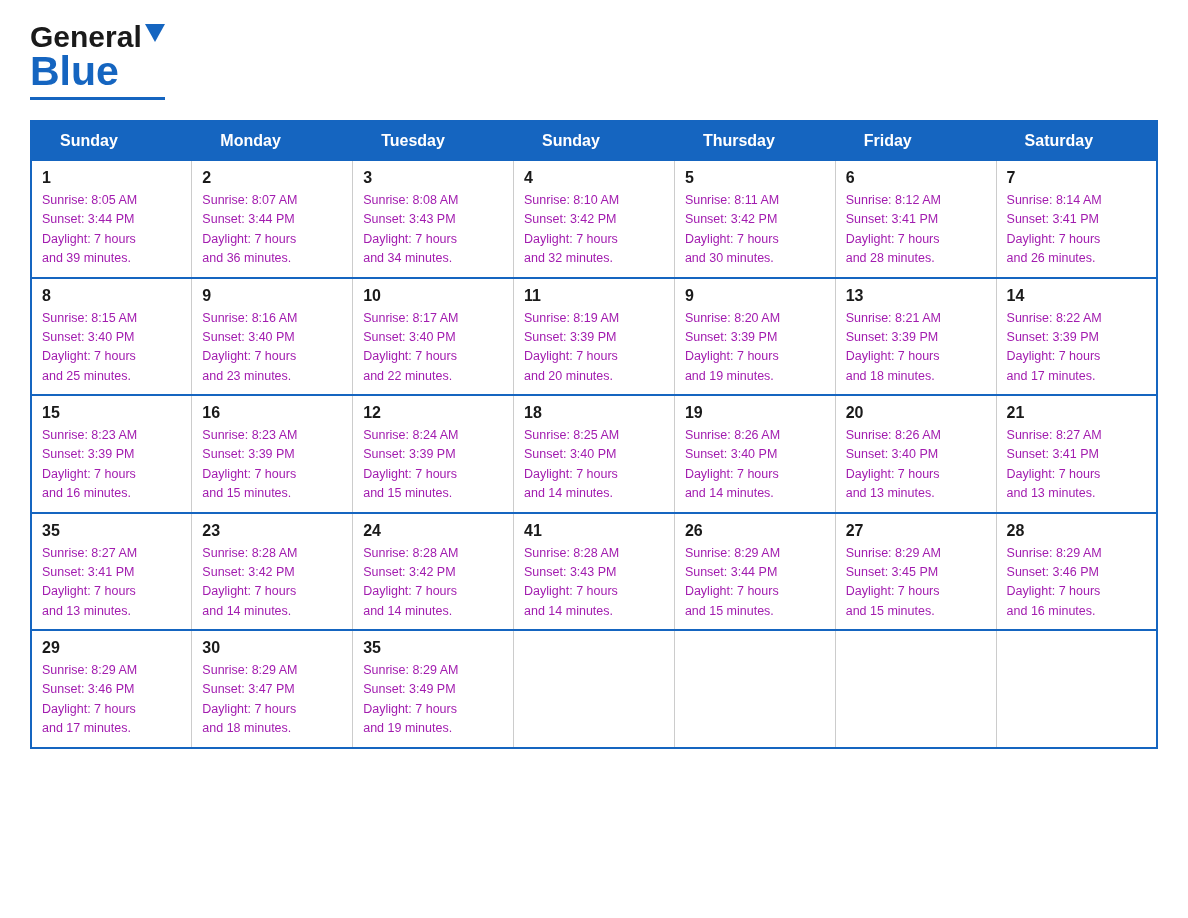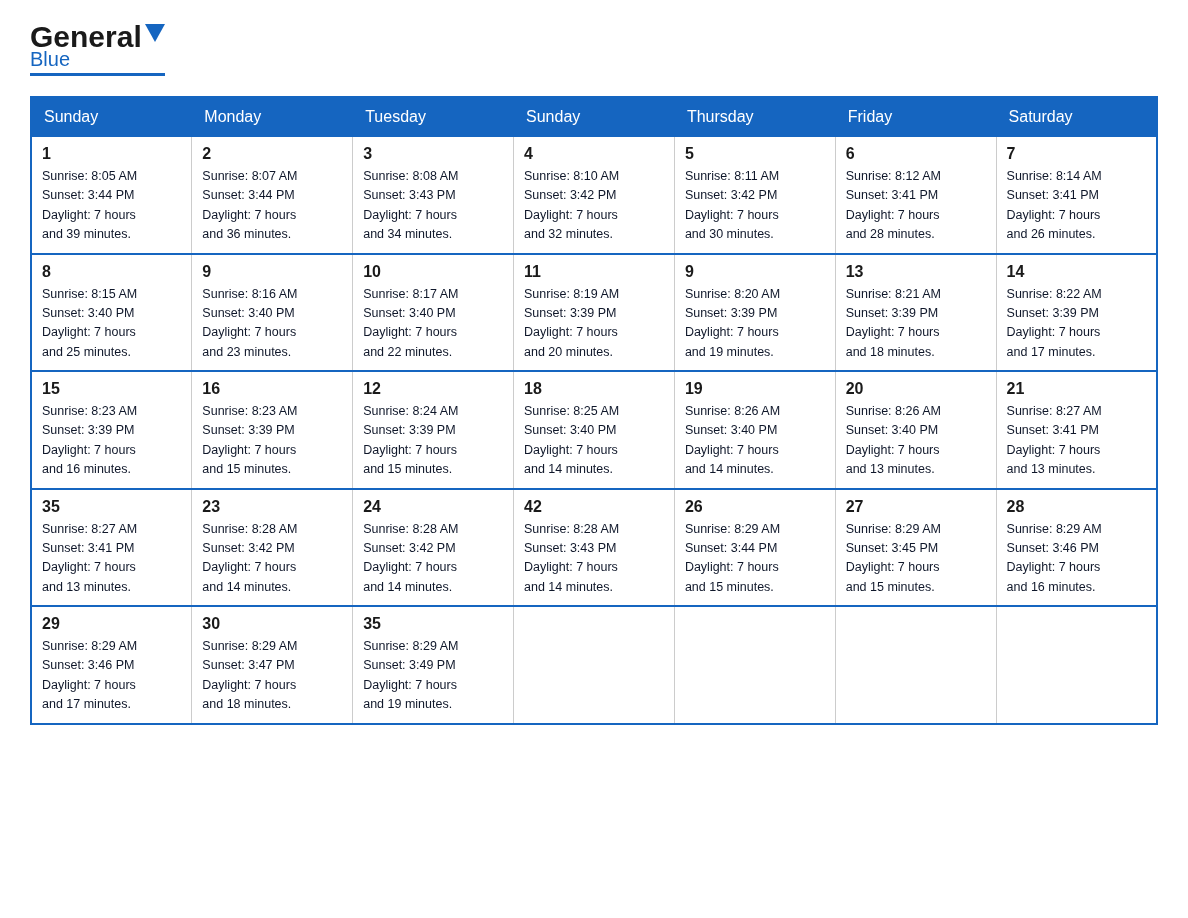--- a/index.html
+++ b/index.html
@@ -42,22 +42,22 @@
     }
     .calendar {
       width: 100%;
       border-collapse: collapse;
       border: 2px solid #1565C0;
     }
     .calendar th {
       background: #1565C0;
       color: #fff;
       font-size: 16px;
-      font-weight: normal;
-      padding: 10px 12px;
+      font-weight: bold;
+      padding: 10px 28px;
       text-align: left;
       border: 1px solid #1565C0;
     }
     .calendar td {
       border: 1px solid #ccc;
       vertical-align: top;
       padding: 8px 10px;
       width: calc(100% / 7);
       height: 110px;
     }
@@ -65,21 +65,21 @@
       border-bottom: 2px solid #1565C0;
     }
     .day-number {
       font-size: 16px;
       font-weight: bold;
       color: #1a1a1a;
       margin-bottom: 4px;
     }
     .day-info {
       font-size: 12.5px;
-      color: #0f172a;
+      color: #a21caf;
       line-height: 1.55;
     }
     .empty-cell {
       background: #fff;
     }
     .logo-wrapper {
       display: flex;
       align-items: flex-start;
       gap: 0;
     }
@@ -91,21 +91,21 @@
   <div class="logo">
     <div class="logo-wrapper">
       <span style="font-size:30px;font-weight:bold;color:#1a1a1a;">General</span>
       <span style="display:inline-block;margin-left:3px;margin-top:4px;">
         <svg width="20" height="20" viewBox="0 0 20 20">
             <polygon points="0,0 20,0 10,18" fill="#1565C0"></polygon>
           </svg>
       </span>
     </div>
     <div style="display:flex;align-items:center;gap:0;margin-top:-6px;">
-      <span style="font-size:20px;font-weight:normal;color:#1565C0;margin-left:0;">Blue</span>
+      <span style="font-size:41px;font-weight:bold;color:#1565C0;margin-left:0;">Blue</span>
     </div>
     <div class="logo-line"></div>
   </div>
   <div class="title-section">
     <div class="month-title"></div>
     <div class="location"></div>
   </div>
 </div>
 
 <table class="calendar">
@@ -218,21 +218,21 @@
       </td>
         <td>
         <div class="day-number">23</div>
         <div class="day-info">Sunrise: 8:28 AM<br>Sunset: 3:42 PM<br>Daylight: 7 hours<br>and 14 minutes.</div>
       </td>
         <td>
         <div class="day-number">24</div>
         <div class="day-info">Sunrise: 8:28 AM<br>Sunset: 3:42 PM<br>Daylight: 7 hours<br>and 14 minutes.</div>
       </td>
         <td>
-        <div class="day-number">42</div>
+        <div class="day-number">41</div>
         <div class="day-info">Sunrise: 8:28 AM<br>Sunset: 3:43 PM<br>Daylight: 7 hours<br>and 14 minutes.</div>
       </td>
         <td>
         <div class="day-number">26</div>
         <div class="day-info">Sunrise: 8:29 AM<br>Sunset: 3:44 PM<br>Daylight: 7 hours<br>and 15 minutes.</div>
       </td>
         <td>
         <div class="day-number">27</div>
         <div class="day-info">Sunrise: 8:29 AM<br>Sunset: 3:45 PM<br>Daylight: 7 hours<br>and 15 minutes.</div>
       </td>

